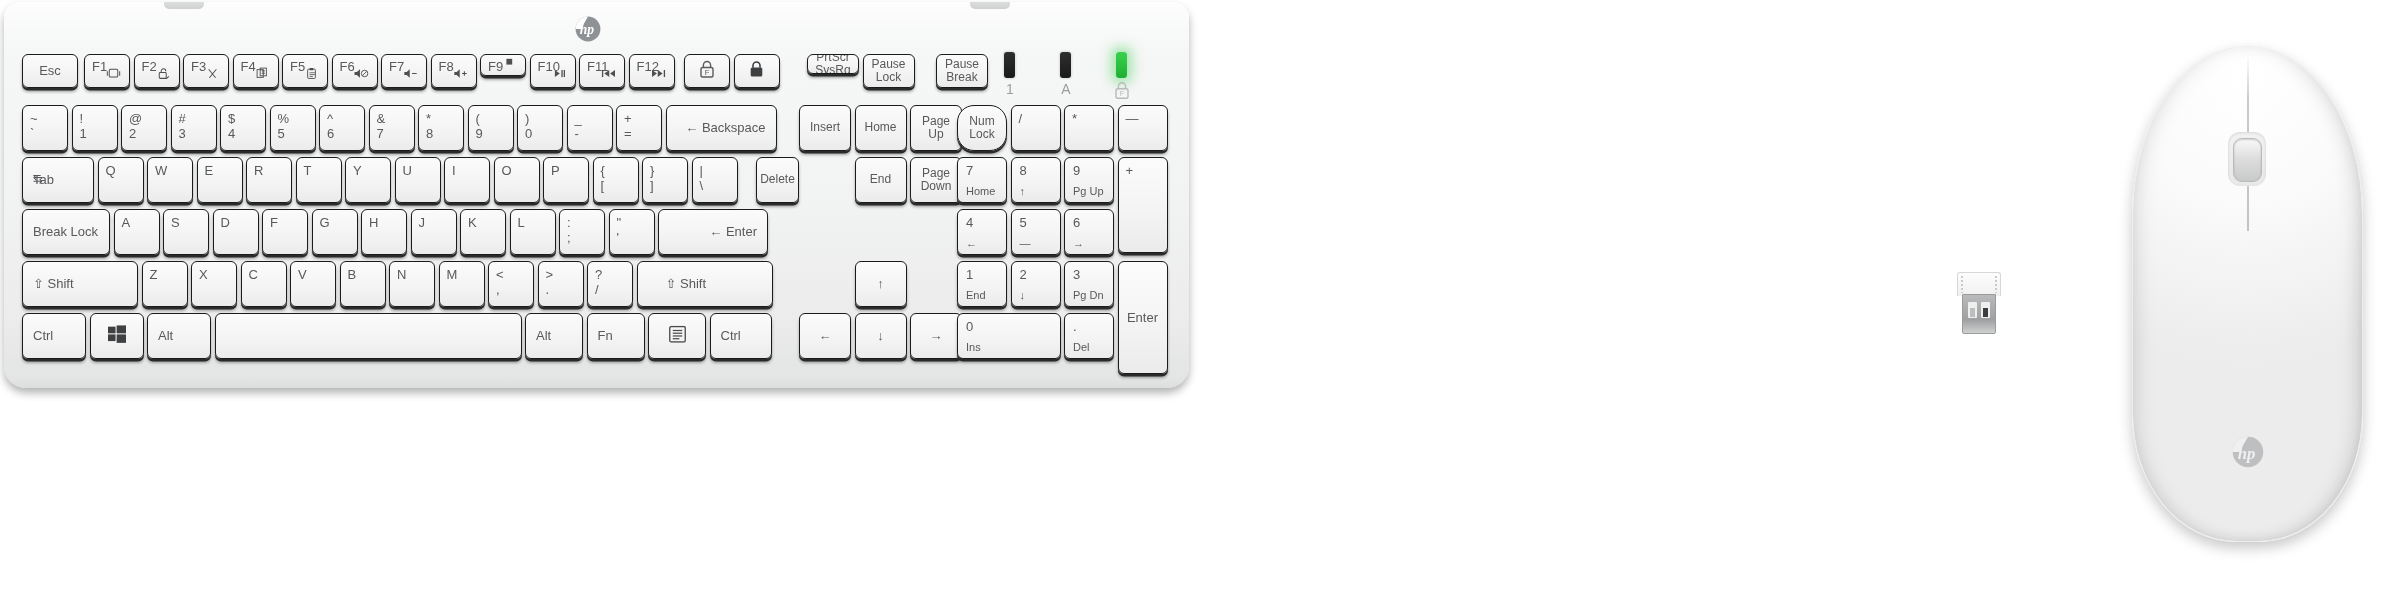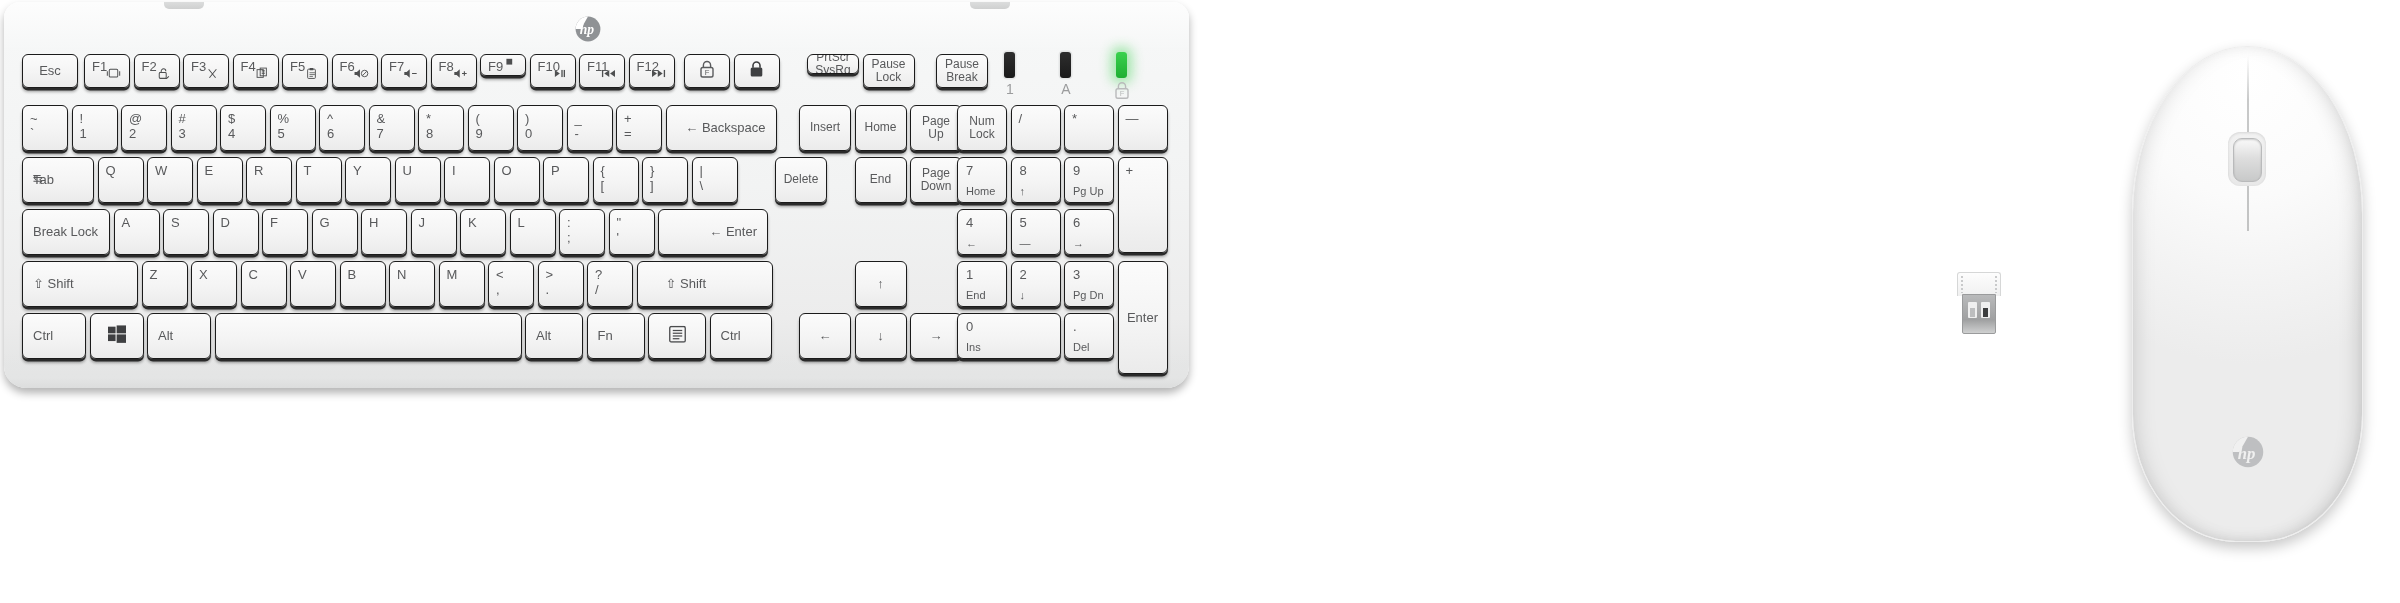--- a/index.html
+++ b/index.html
@@ -468,21 +468,21 @@
         <div class="key c2" style="left: 795px; top: 103px; width: 52px; height: 46px;">
           <span class="lbl ">Insert</span>
         </div>
         <div class="key c2" style="left: 850.5px; top: 103px; width: 52px; height: 46px;">
           <span class="lbl ">Home</span>
         </div>
         <div class="key c2" style="left: 906px; top: 103px; width: 52px; height: 46px;">
           <span class="lbl ">Page
 Up</span>
         </div>
-        <div class="key c2" style="left: 771px; top: 155px; width: 52px; height: 46px;">
+        <div class="key c2" style="left: 752px; top: 155px; width: 43px; height: 46px;">
           <span class="lbl ">Delete</span>
         </div>
         <div class="key c2" style="left: 850.5px; top: 155px; width: 52px; height: 46px;">
           <span class="lbl ">End</span>
         </div>
         <div class="key c2" style="left: 906px; top: 155px; width: 52px; height: 46px;">
           <span class="lbl ">Page
 Down</span>
         </div>
         <div class="key c" style="left: 850.5px; top: 259px; width: 52px; height: 46px;">
@@ -490,21 +490,21 @@
         </div>
         <div class="key c" style="left: 795px; top: 311px; width: 52px; height: 46px;">
           <span class="lbl ">←</span>
         </div>
         <div class="key c" style="left: 850.5px; top: 311px; width: 52px; height: 46px;">
           <span class="lbl ">↓</span>
         </div>
         <div class="key c" style="left: 906px; top: 311px; width: 52px; height: 46px;">
           <span class="lbl ">→</span>
         </div>
-        <div class="key c2" style="left: 953px; top: 103px; width: 50px; height: 46px;">
+        <div class="key c2" style="left: 953px; top: 103px; width: 50px; height: 46px; border-radius: 17px;">
           <span class="lbl ">Num
 Lock</span>
         </div>
         <div class="key tl" style="left: 1006.5px; top: 103px; width: 50px; height: 46px;">
           <span class="lbl ">/</span>
         </div>
         <div class="key tl" style="left: 1060px; top: 103px; width: 50px; height: 46px;">
           <span class="lbl ">*</span>
         </div>
         <div class="key tl" style="left: 1113.5px; top: 103px; width: 50px; height: 46px;">

